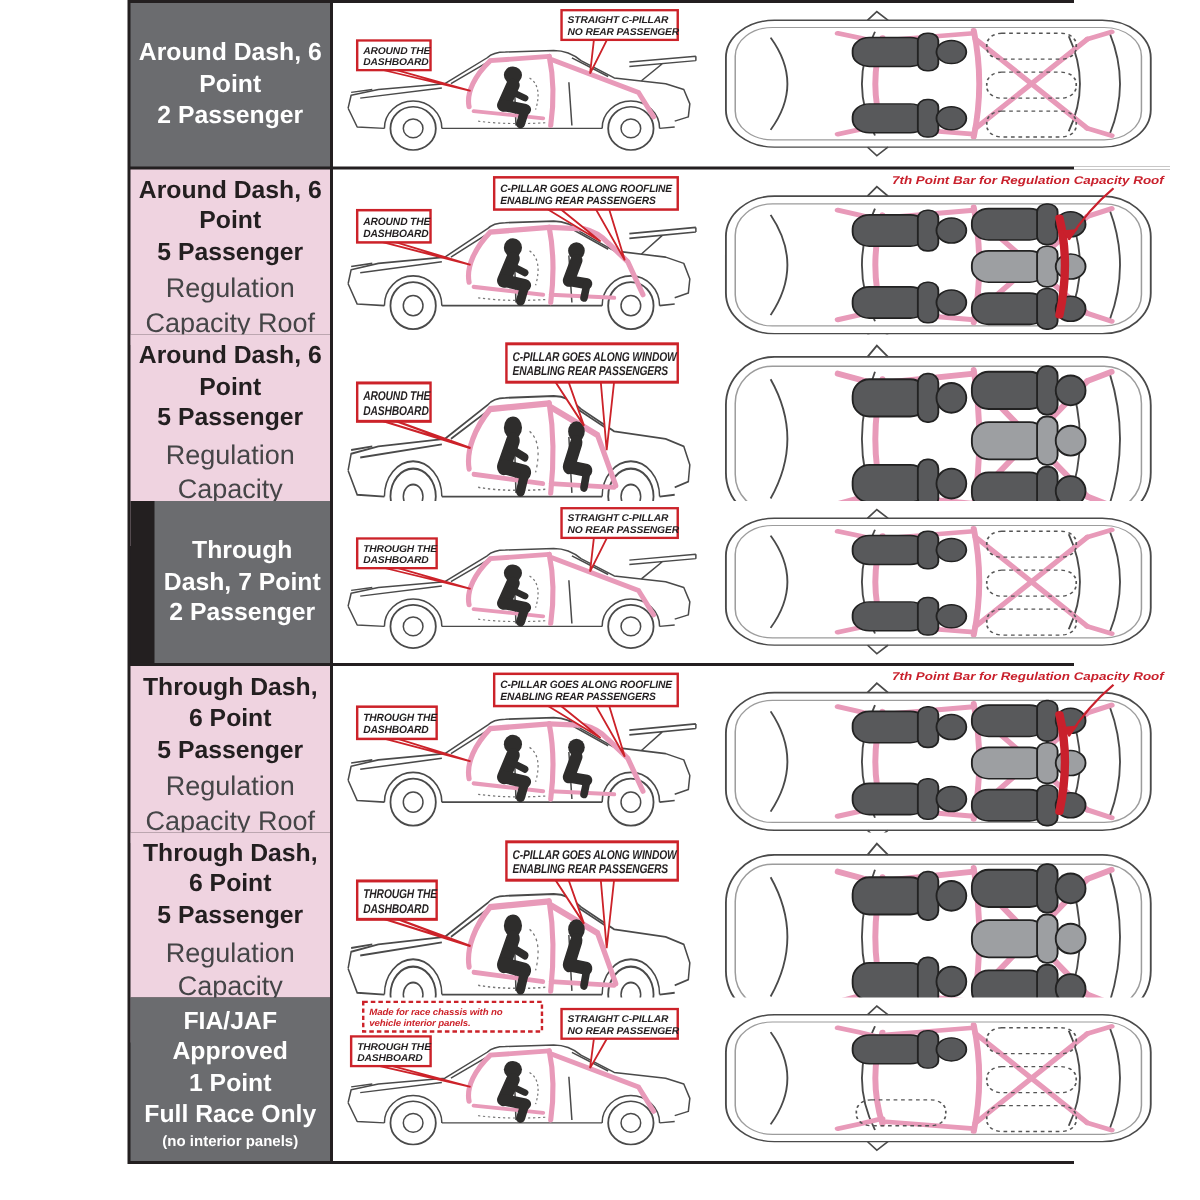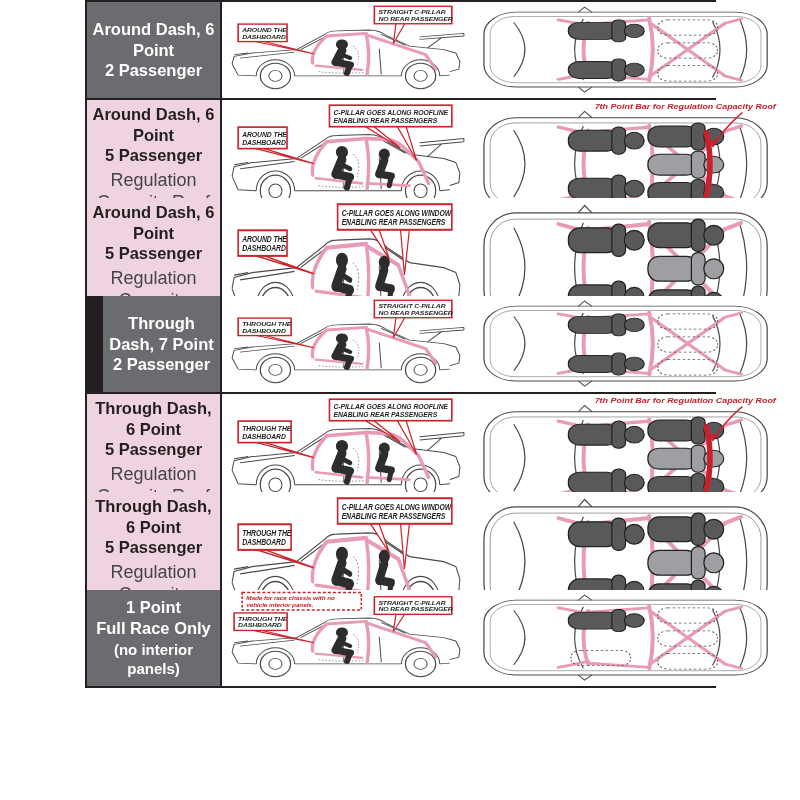--- a/index.html
+++ b/index.html
@@ -1,26 +1,26 @@
 <!DOCTYPE html>
 <html><head>
 <meta charset="utf-8">
 <style>
   html,body{margin:0;padding:0;background:#fff;width:800px;height:800px;overflow:hidden;
             font-family:"Liberation Sans",sans-serif;}
-  .chart{position:absolute;left:85px;top:0;width:631px;height:688px;background:#231f20;
+  .chart{position:absolute;left:85px;top:0;width:631px;height:776px;background:#231f20;
          display:grid;grid-template-rows:repeat(7,1fr);gap:2px;padding:2px;box-sizing:border-box;}
   .row{display:grid;grid-template-columns:133px 1fr;gap:2px;background:#231f20;min-height:0;}
   .label-cell{display:flex;flex-direction:column;justify-content:center;align-items:center;
               text-align:center;padding:4px;line-height:1.25;}
   .label-cell.gray{color:#fff;}
   .label-cell.pink{color:#231f20;}
   .label-main{font-weight:bold;font-size:16.5px;}
   .label-sub{font-size:18px;margin-top:3px;}
-  .label-cell.gray .label-sub{font-weight:bold;font-size:15px;}
+  .label-cell.gray .label-sub{font-weight:bold;font-size:10px;}
   .draw-cell{background:#fff;position:relative;display:flex;min-height:0;font-style:italic;}
   svg.side{width:252px;height:100%;display:block;}
   svg.top{flex:1;height:100%;display:block;}
 </style>
 </head>
 <body>
 
 <div class="chart" id="chart">
   <div class="row">
     <div class="label-cell gray" style="background: rgb(107, 108, 111);">
@@ -595,20 +595,21 @@
     <rect x="140" y="74" width="40" height="20" rx="9" fill="#58595b"></rect>
     <rect x="175" y="71" width="11" height="26" rx="5" fill="#58595b"></rect>
     <circle cx="193" cy="84" r="8" fill="#58595b"></circle>
   </g>
         </svg>
       </div>
   </div>
 
   <div class="row">
     <div class="label-cell gray" style="background: rgb(107, 108, 111);">
+        <div class="label-main">FIA/JAF Approved</div>
         <div class="label-main">1 Point</div>
         <div class="label-main">Full Race Only</div>
         <div class="label-sub">(no interior panels)</div>
       </div>
     <div class="draw-cell">
         <svg class="side" viewBox="0 0 250 113" preserveAspectRatio="none">
           <g stroke="#4a4a4a" stroke-width="1" fill="none" stroke-linejoin="round">
     <path d="M10,73 L12,64 L30,60 L74,56 L102,38 Q106,34 114,34 L146,33 Q156,33 164,40 L186,52 L220,56 L232,60 L236,70 L235,79 L226,82"></path>
     <path d="M226,86 L216,87 M178,87 L72,87 M34,87 L16,86 L10,73"></path>
     <path d="M216,87 A19,19 0 0 0 178,87 M72,87 A19,19 0 0 0 34,87"></path>

